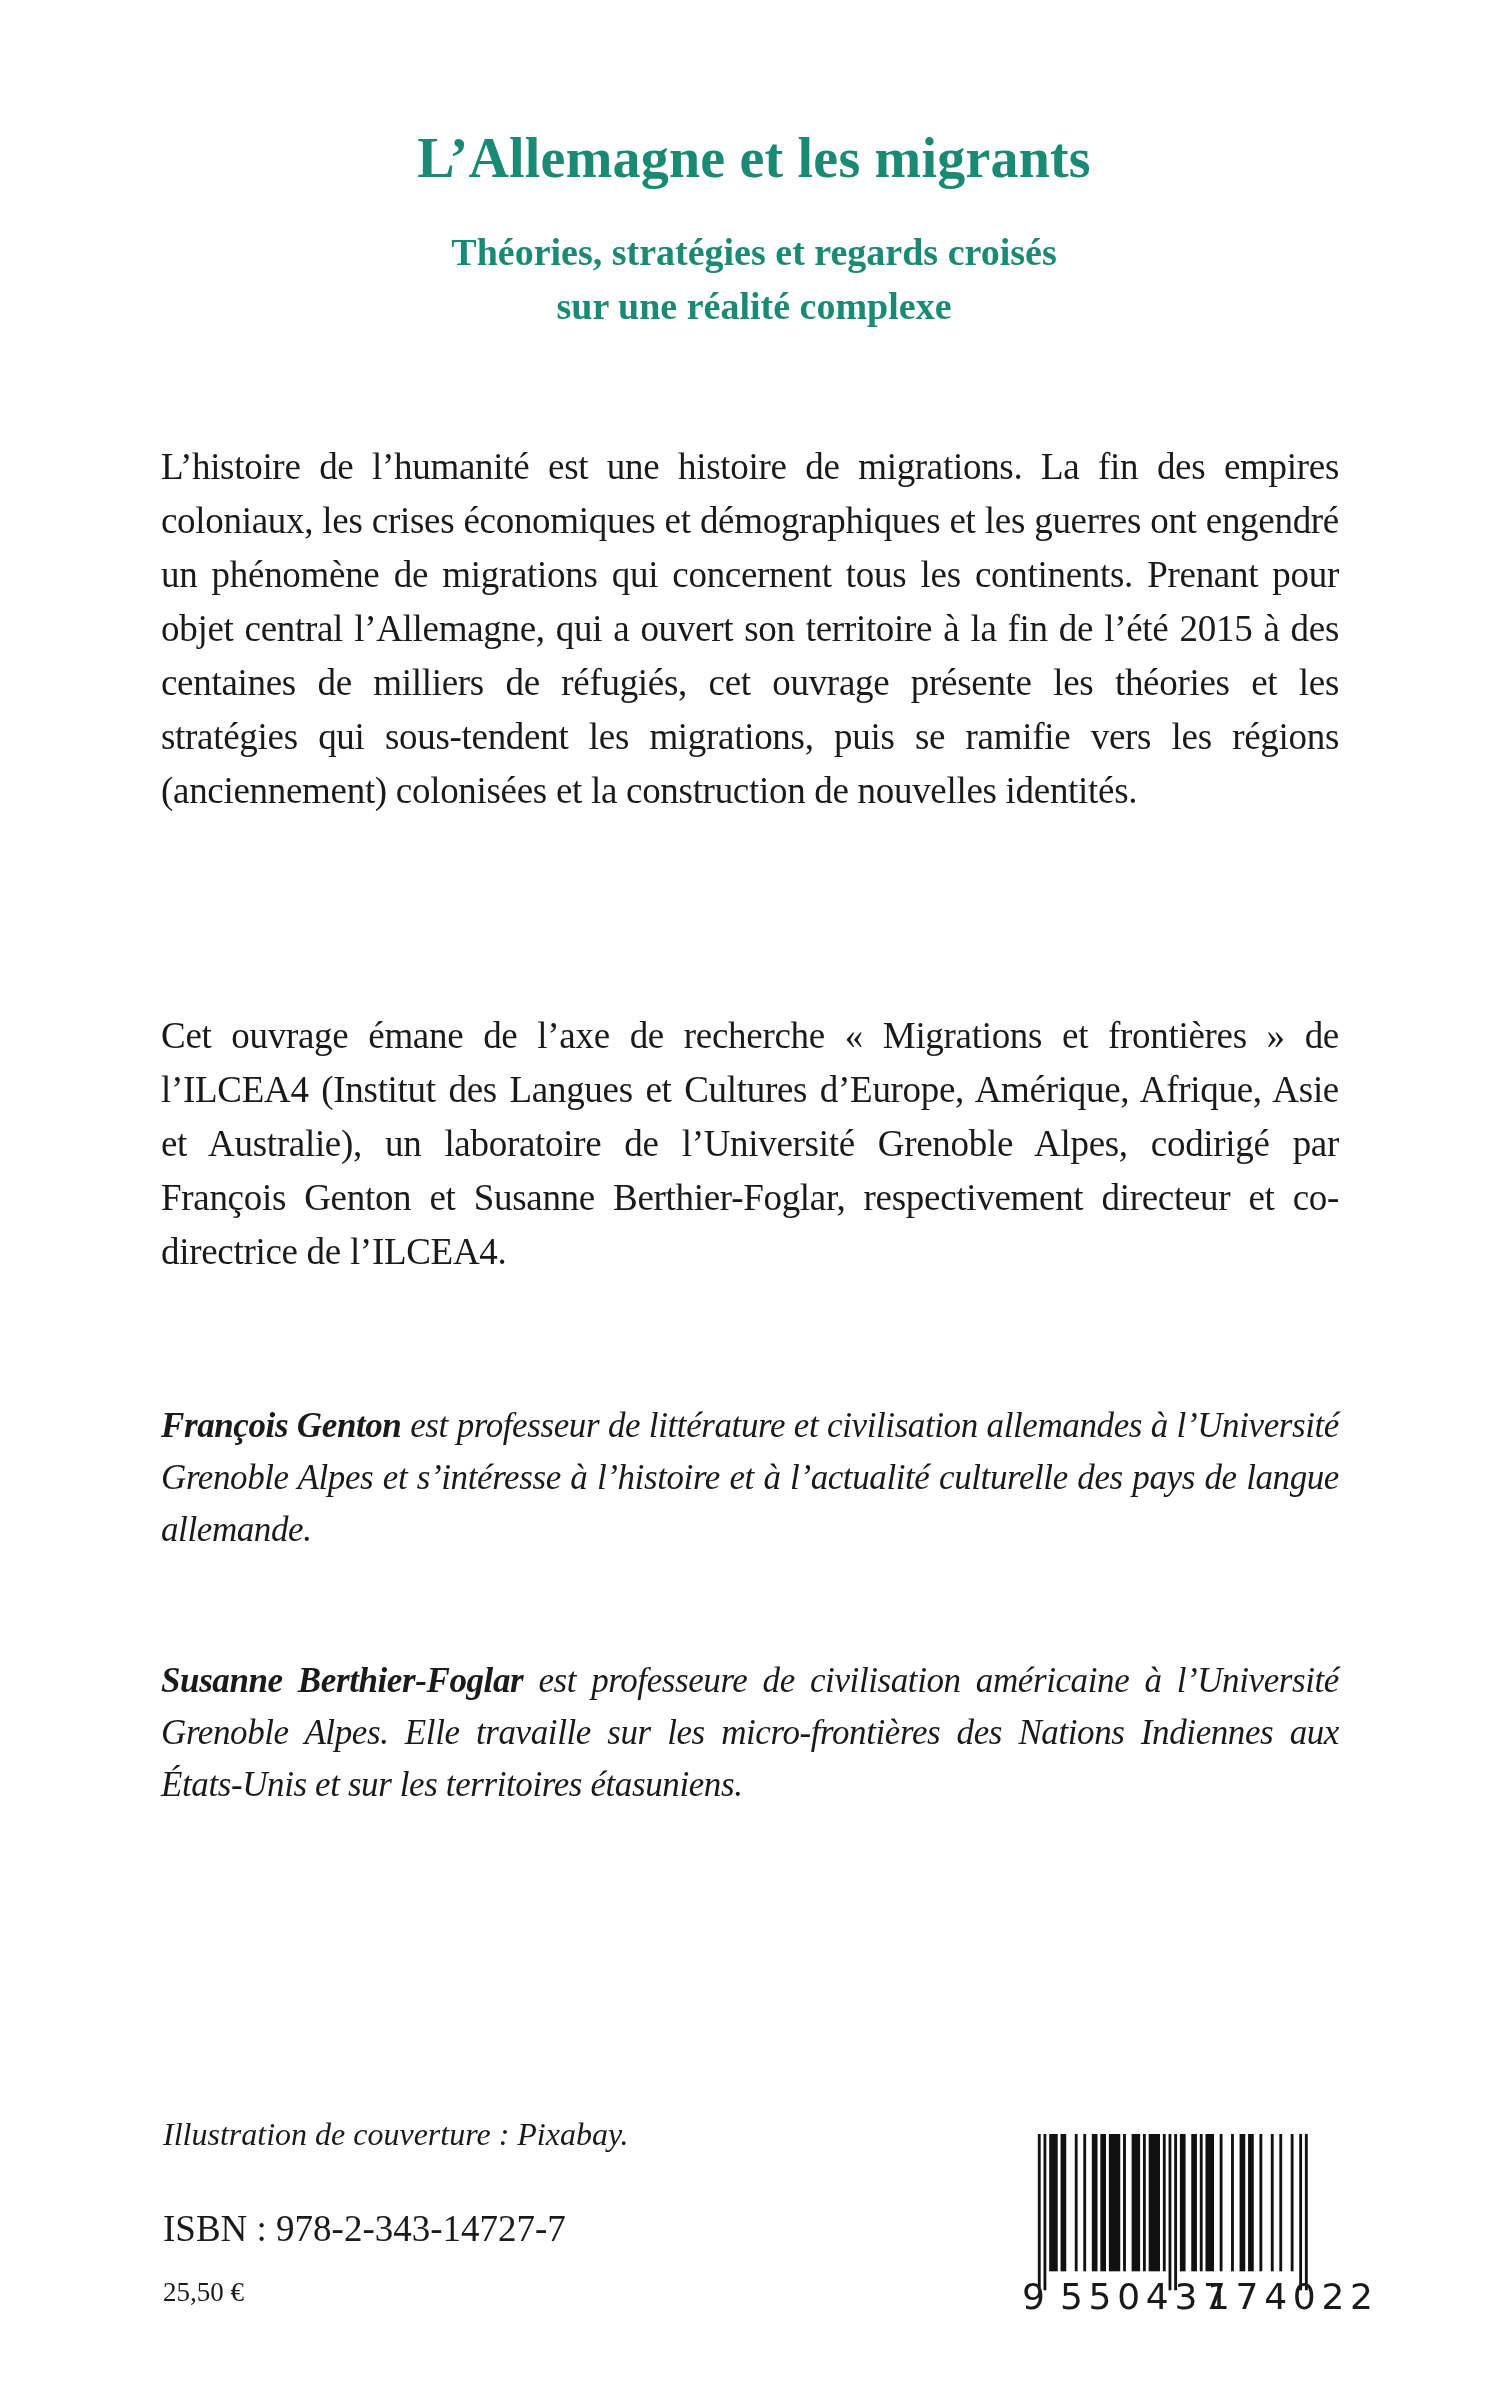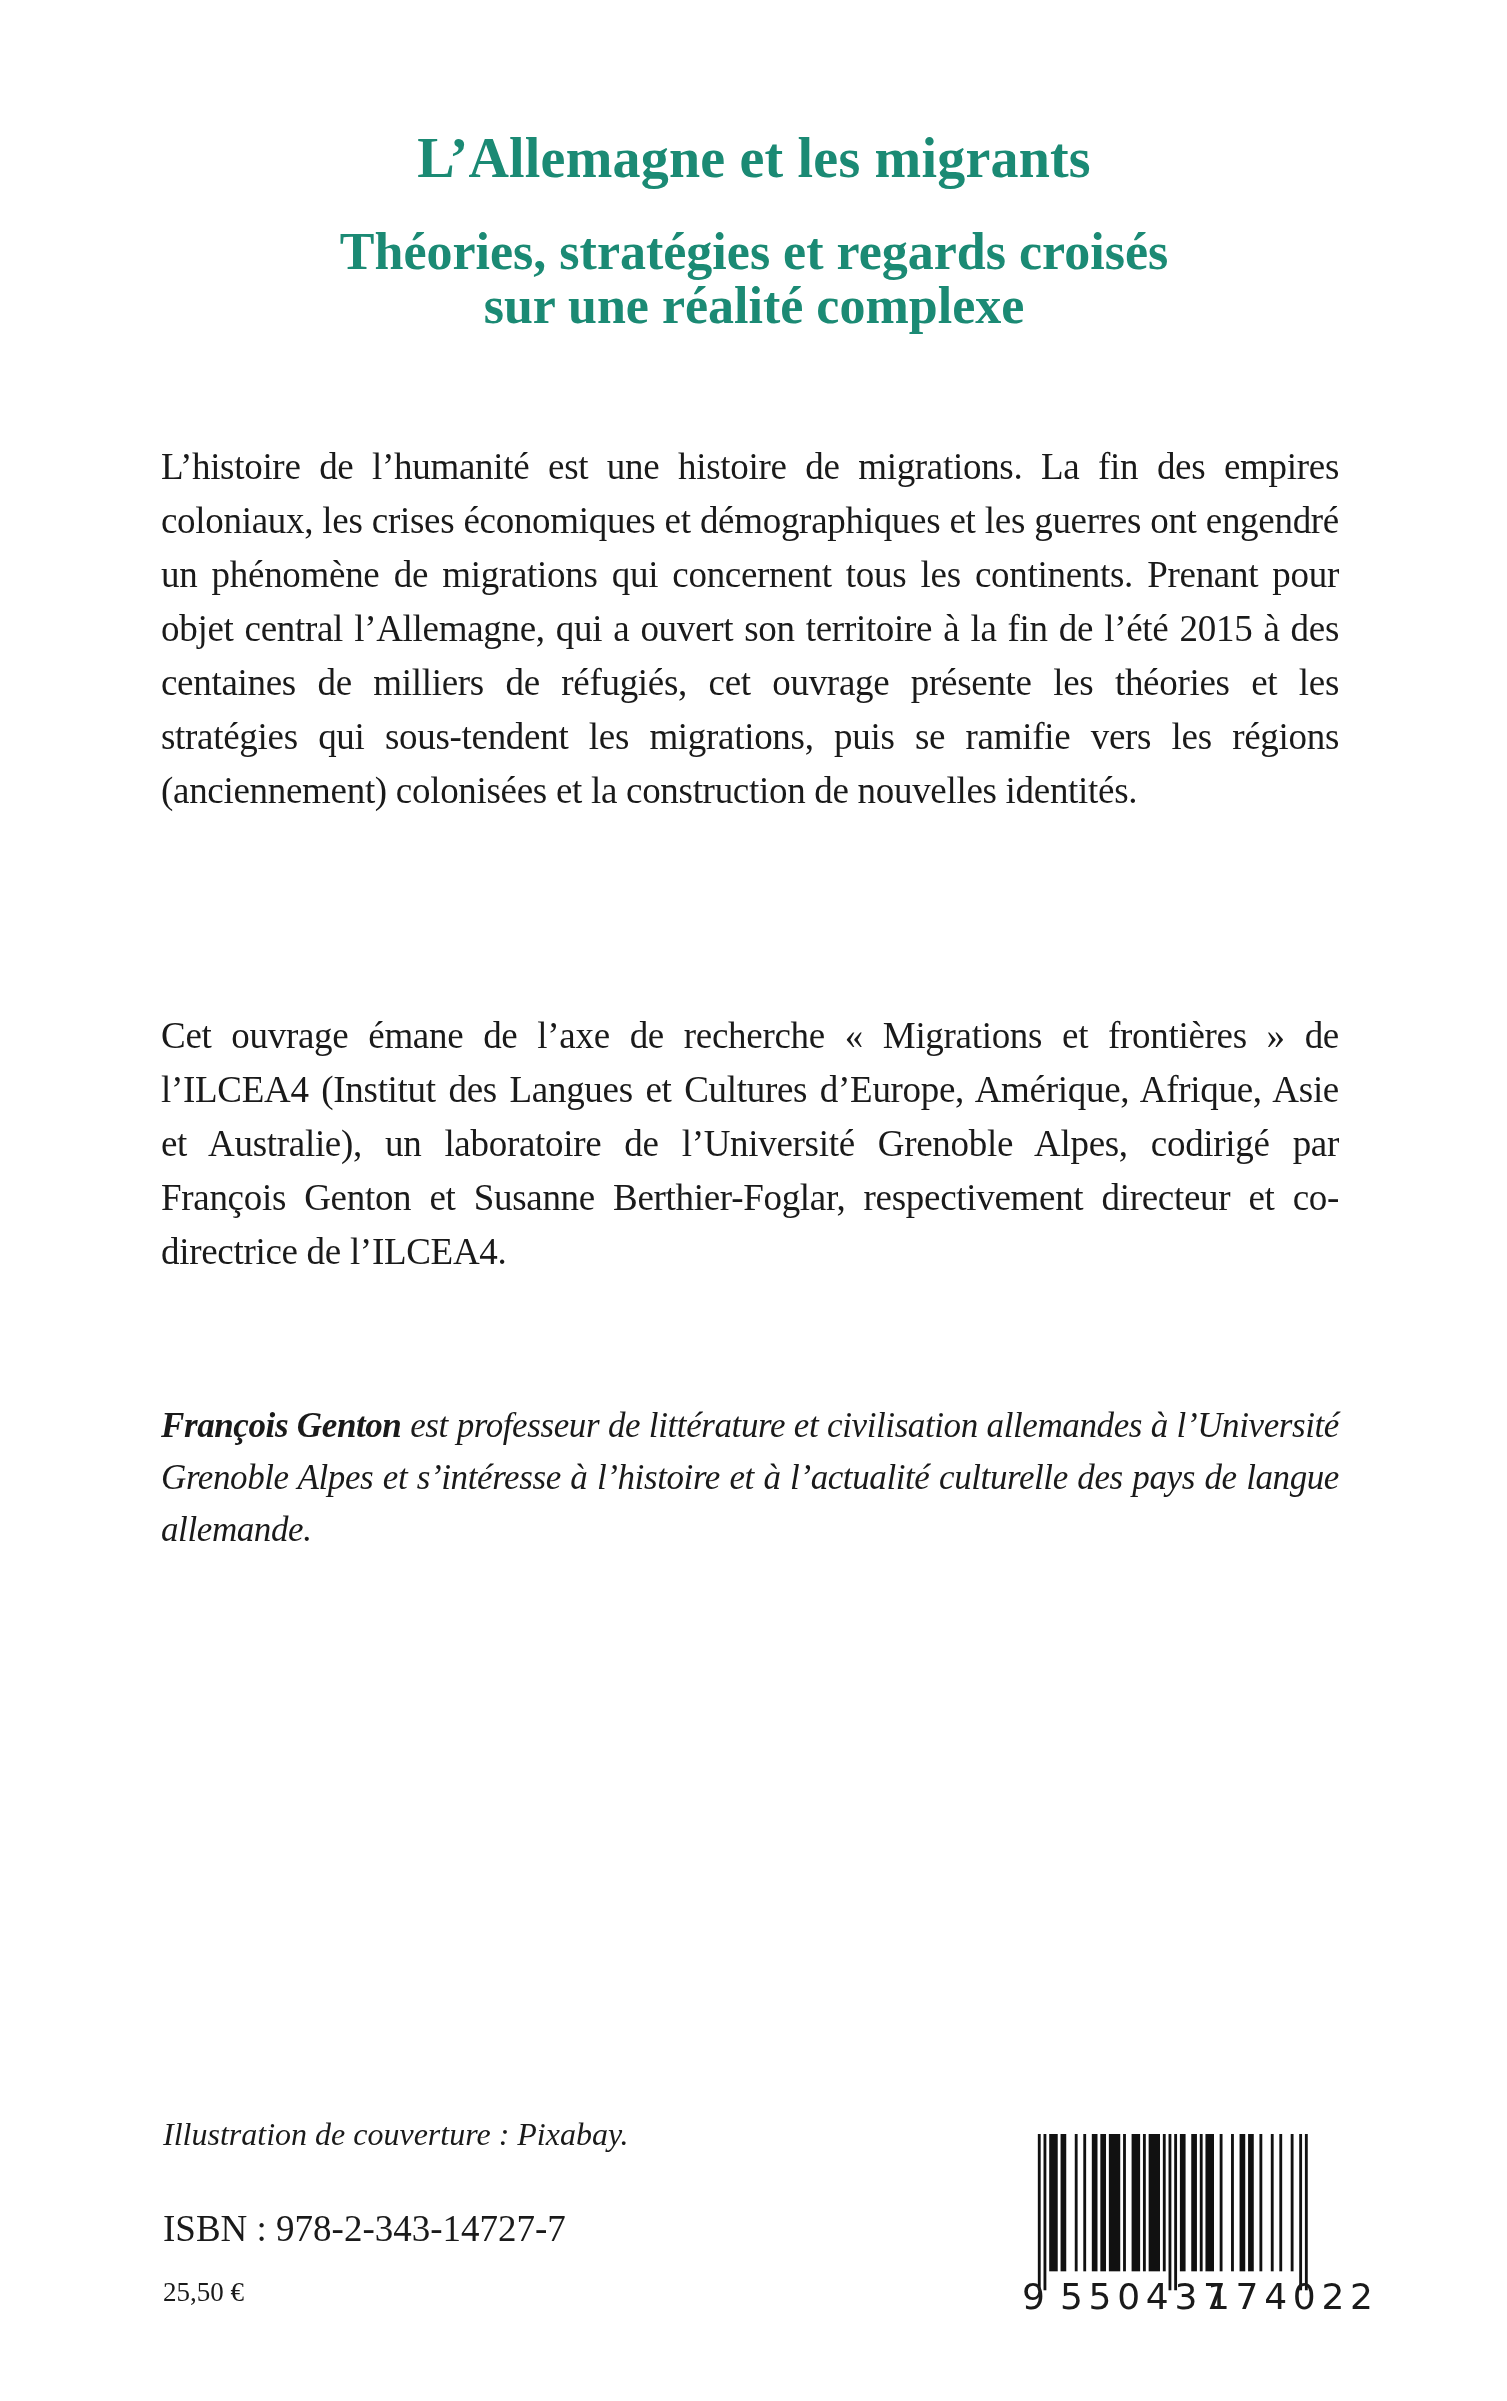--- a/index.html
+++ b/index.html
@@ -31,21 +31,21 @@
       line-height: 66px;
       letter-spacing: 0.2px;
     }
     .subtitle {
       position: absolute;
       left: 0; width: 1508px;
       top: 225px;
       text-align: center;
       color: #1b8a74;
       font-weight: bold;
-      font-size: 52px;
+      font-size: 38px;
       line-height: 54px;
     }
     .subtitle span { display: block; }
     .body-text {
       position: absolute;
       left: 161px;
       width: 1178px;
       font-size: 37px;
       line-height: 54px;
       text-align: justify;
@@ -123,20 +123,21 @@
     <span>Théories, stratégies et regards croisés</span>
     <span>sur une réalité complexe</span>
   </div>
 
   <div class="body-text p1">L’histoire de l’humanité est une histoire de migrations. La fin des empires coloniaux, les crises économiques et démographiques et les guerres ont engendré un phénomène de migrations qui concernent tous les continents. Prenant pour objet central l’Allemagne, qui a ouvert son territoire à la fin de l’été 2015 à des centaines de milliers de réfugiés, cet ouvrage présente les théories et les stratégies qui sous-tendent les migrations, puis se ramifie vers les régions (anciennement) colonisées et la construction de nouvelles identités.</div>
 
   <div class="body-text p2">Cet ouvrage émane de l’axe de recherche « Migrations et frontières » de l’ILCEA4 (Institut des Langues et Cultures d’Europe, Amérique, Afrique, Asie et Australie), un laboratoire de l’Université Grenoble Alpes, codirigé par François Genton et Susanne Berthier-Foglar, respectivement directeur et co-directrice de l’ILCEA4.</div>
 
   <div class="bio bio1"><b>François Genton</b><span> est professeur de littérature et civilisation allemandes à l’Université Grenoble Alpes et s’intéresse à l’histoire et à l’actualité culturelle des pays de langue allemande.</span></div>
 
+  <div class="bio bio2"><b>Susanne Berthier-Foglar</b><span> est professeure de civilisation américaine à l’Université Grenoble Alpes. Elle travaille sur les micro-frontières des Nations Indiennes aux États-Unis et sur les territoires étasuniens.</span></div>
 
   <div class="credit">Illustration de couverture : Pixabay.</div>
   <div class="isbn">ISBN : 978-2-343-14727-7</div>
   <div class="price">25,50 €</div>
 
   <div class="barcode">
     <svg id="barcode-svg" width="322" height="161" viewBox="0 0 340 170">
         <rect x="22" y="0" width="3" height="165" fill="#111"></rect>
         <rect x="28" y="0" width="3" height="165" fill="#111"></rect>
         <rect x="34" y="0" width="9" height="145" fill="#111"></rect>

